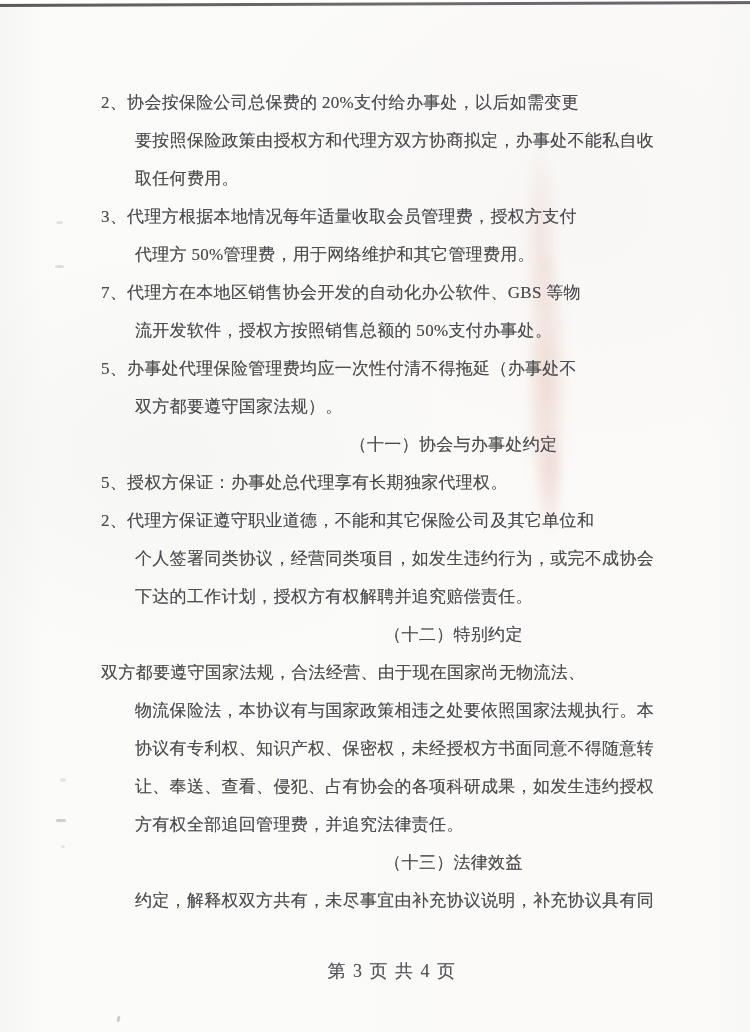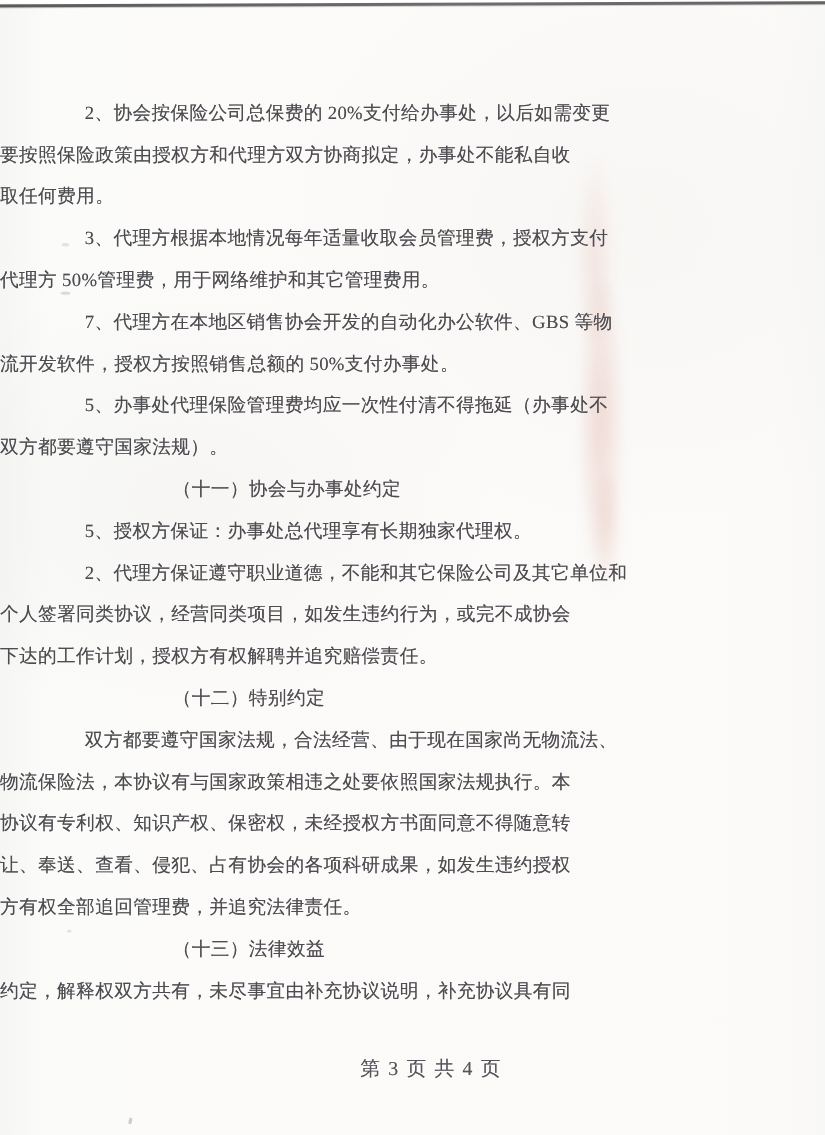--- a/index.html
+++ b/index.html
@@ -76,23 +76,23 @@
   }
   .line {
     height: 38px;
     line-height: 38px;
     font-size: 17px;
     letter-spacing: 0.3px;
     color: #4c4c51;
     text-shadow: 0 0 0.6px rgba(76,76,81,0.55);
     white-space: pre;
   }
-  .line.cont       { }
-  .line.para-first { margin-left: 77px; }
-  .line.heading    { margin-left: 157px; }
+  .line.cont       { margin-left: 135px; }
+  .line.para-first { margin-left: 101px; }
+  .line.heading    { margin-left: 157px; text-align: center; }
 
   .page-footer {
     position: absolute;
     top: 959px;
     left: calc(50% + 17px);
     transform: translateX(-50%);
     font-size: 18px;
     letter-spacing: 1.5px;
     color: #54545a;
     text-shadow: 0 0 0.5px rgba(84,84,90,0.5);

